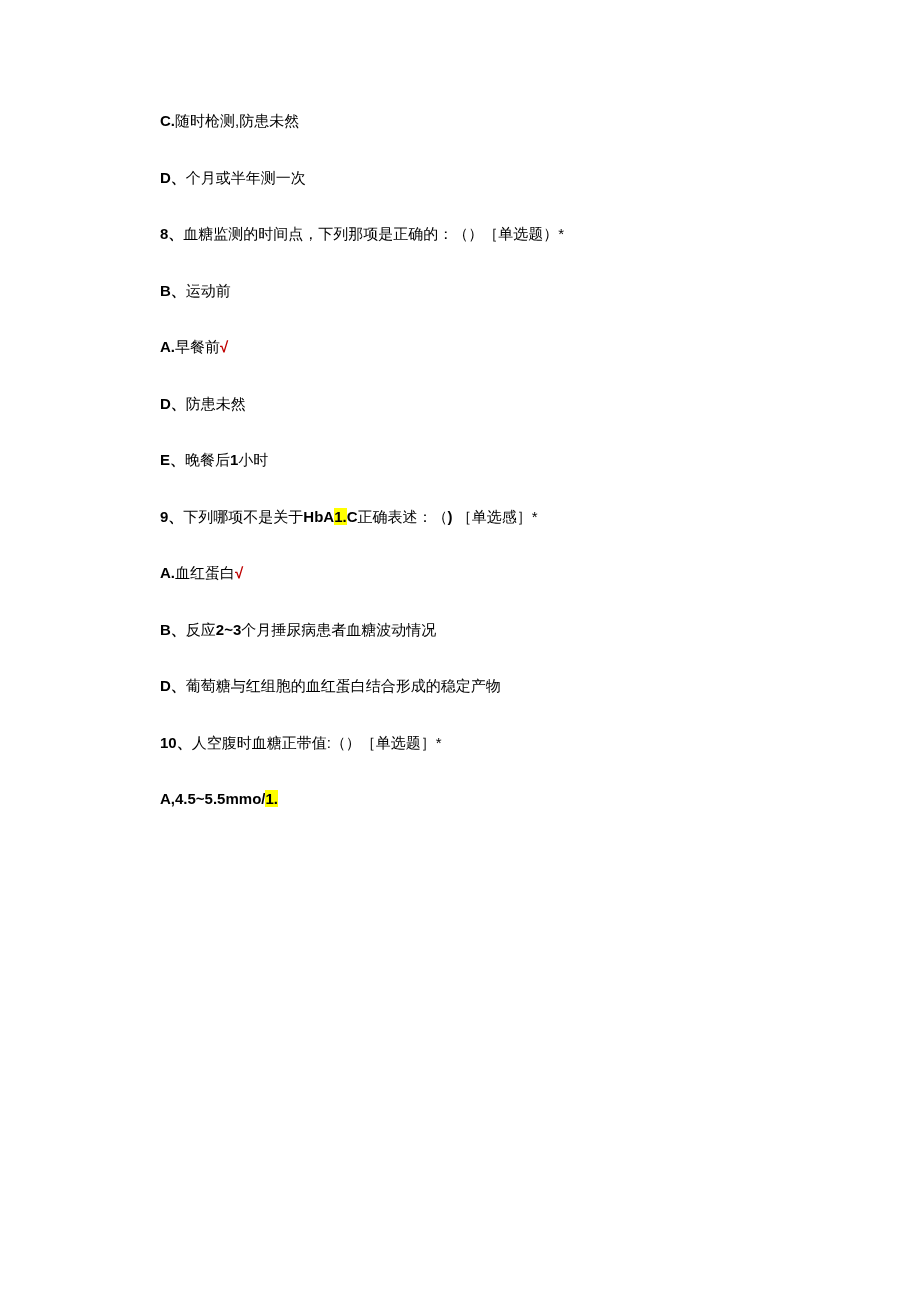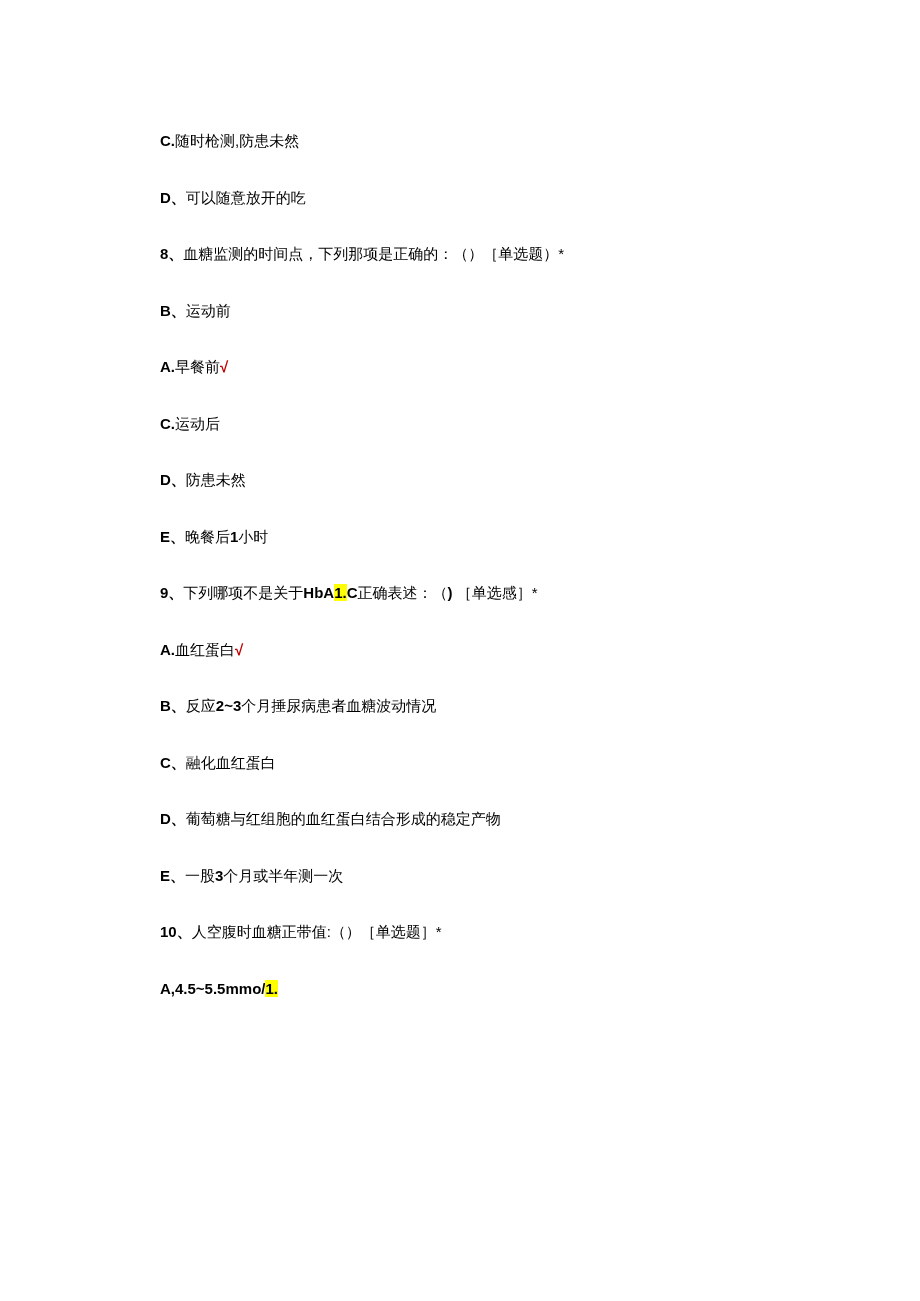--- a/index.html
+++ b/index.html
@@ -8,39 +8,35 @@
       min-height: 1301px;
       background: #ffffff;
       font-family: "Microsoft YaHei", "SimHei", Arial, sans-serif;
       padding: 110px 160px 80px 160px;
     }
     .line {
       font-size: 15px;
       color: #000000;
       margin-bottom: 34px;
       line-height: 1.5;
-      margin-top: 20px;
     }
     .bold { font-weight: bold; }
     .check { color: #c00000; font-weight: bold; }
     .hl { background-color: #ffff00; }
   </style>
 </head>
 <body>
 
 <div id="content">
     <div class="line"><span class="bold">C.</span><span>随时枪测,防患未然</span></div>
-    <div class="line"><span class="bold">D、</span><span>可以随意放开的吃</span></div>
+    <div class="line"><span class="bold">D、</span><span>个月或半年测一次</span></div>
     <div class="line"><span class="bold">8、</span><span>血糖监测的时间点，下列那项是正确的：（）［单选题）*</span></div>
     <div class="line"><span class="bold">B、</span><span>运动前</span></div>
     <div class="line"><span class="bold">A.</span><span>早餐前</span><span class="check">√</span></div>
-    <div class="line"><span class="bold">C.</span><span>运动后</span></div>
     <div class="line"><span class="bold">D、</span><span>防患未然</span></div>
     <div class="line"><span class="bold">E、</span><span>晚餐后</span><span class="bold">1</span><span>小时</span></div>
     <div class="line"><span class="bold">9、</span><span>下列哪项不是关于</span><span class="bold">HbA</span><span class="bold hl">1.</span><span class="bold">C</span><span>正确表述：（</span><span class="bold">)</span><span> ［单选感］*</span></div>
     <div class="line"><span class="bold">A.</span><span>血红蛋白</span><span class="check">√</span></div>
     <div class="line"><span class="bold">B、</span><span>反应</span><span class="bold">2~3</span><span>个月捶尿病患者血糖波动情况</span></div>
-    <div class="line"><span class="bold">C、</span><span>融化血红蛋白</span></div>
     <div class="line"><span class="bold">D、</span><span>葡萄糖与红组胞的血红蛋白结合形成的稳定产物</span></div>
-    <div class="line"><span class="bold">E、</span><span>一股</span><span class="bold">3</span><span>个月或半年测一次</span></div>
     <div class="line"><span class="bold">10、</span><span>人空腹时血糖正带值:（）［单选题］*</span></div>
     <div class="line"><span class="bold">A,4.5~5.5mmo</span><span class="bold">/</span><span class="bold hl">1.</span></div>
   </div>
 
 </body></html>

